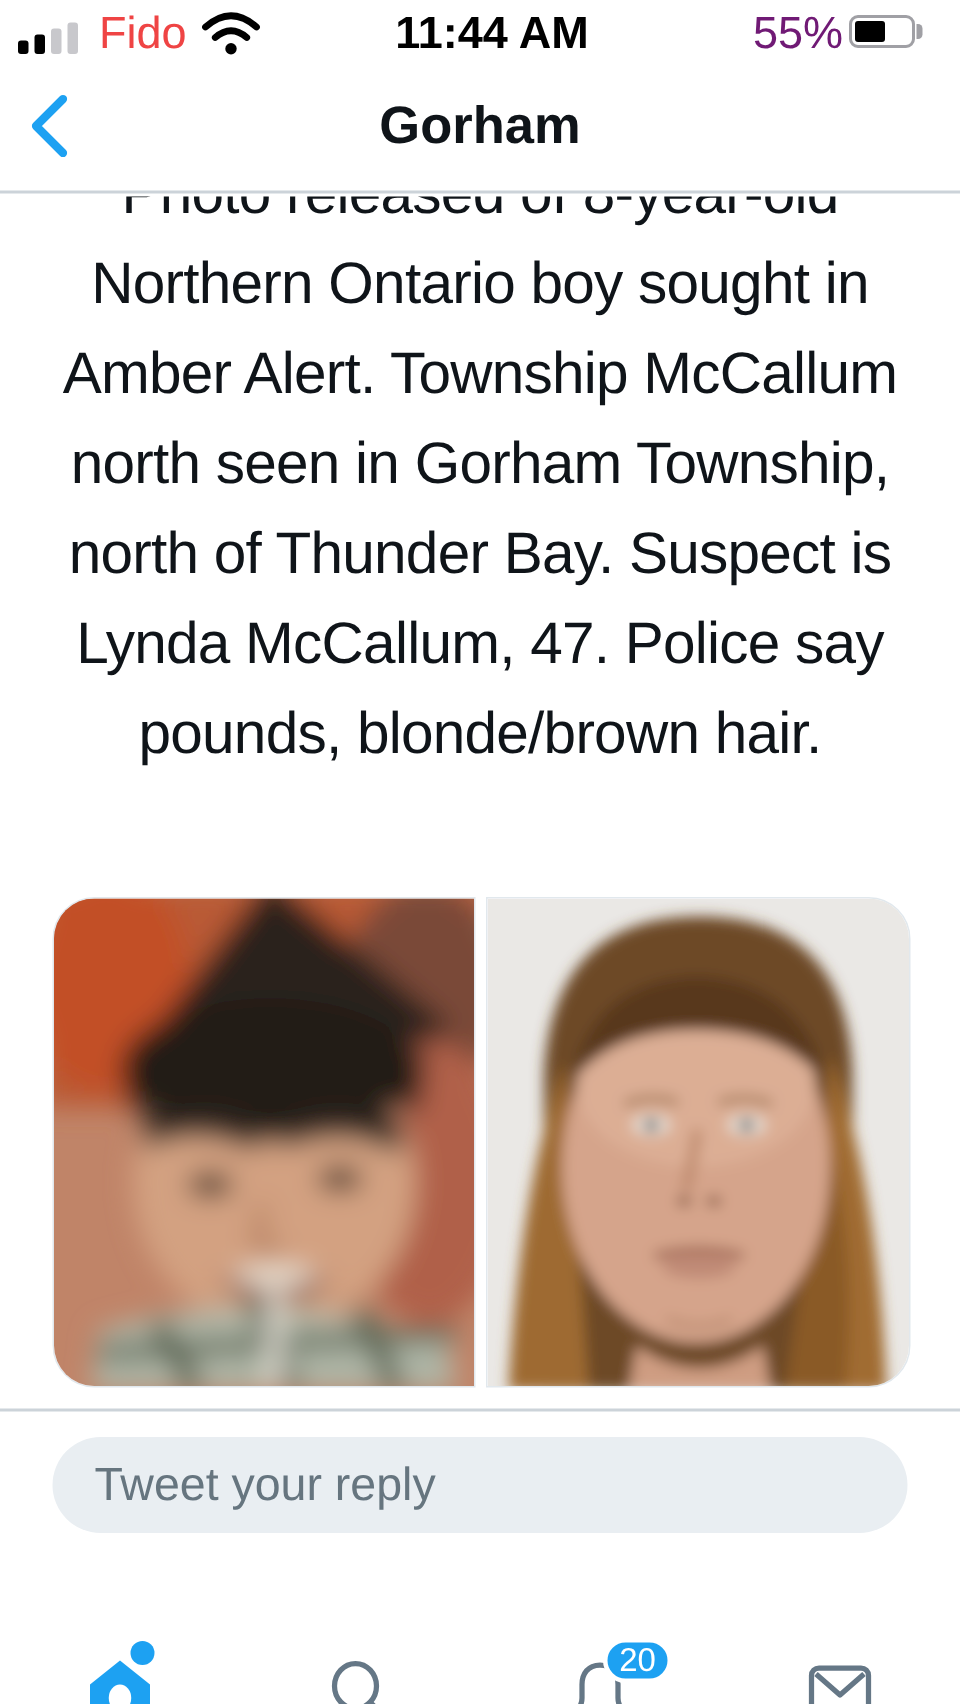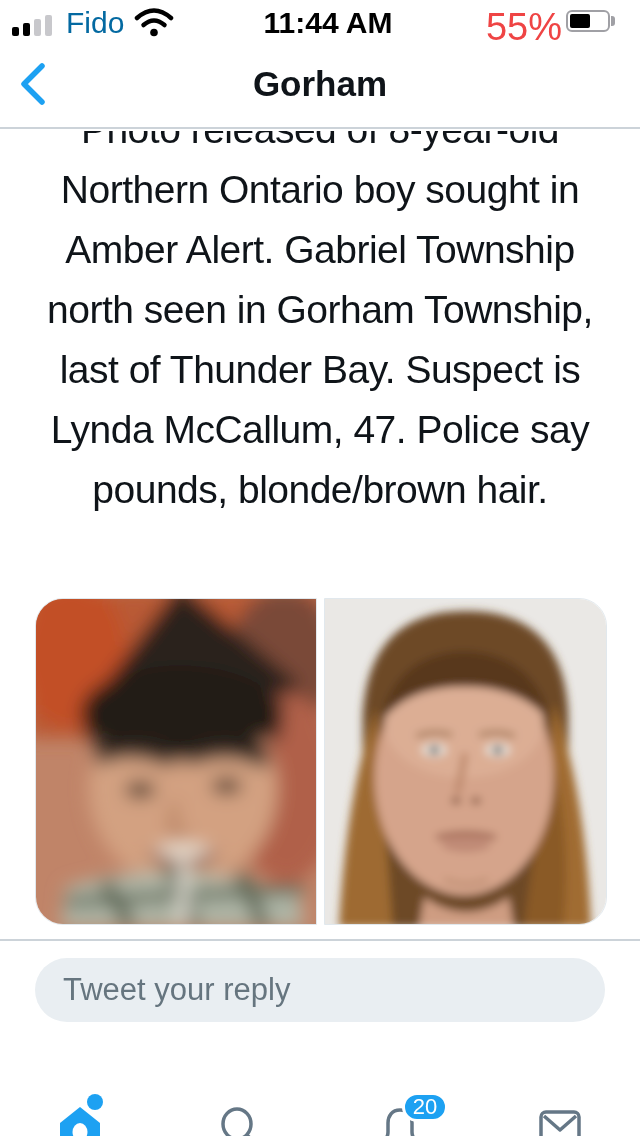--- a/index.html
+++ b/index.html
@@ -6,24 +6,24 @@
   html,body { width:640px; height:1136px; background:#fff; overflow:hidden;
     font-family:"Liberation Sans", sans-serif; }
   .screen { position:relative; width:640px; height:1136px; background:#fff; }
 
   
   .statusbar { position:absolute; top:0; left:0; width:640px; height:44px; }
   .signal { position:absolute; left:12px; top:14px; width:46px; height:22px; display:flex; align-items:flex-end; gap:4px; }
   .signal .bar { width:7px; border-radius:2px; }
   .bar1{height:9px;background:#000;} .bar2{height:13px;background:#000;}
   .bar3{height:17px;background:#c8c8cc;} .bar4{height:21px;background:#c8c8cc;}
-  .carrier { position:absolute; left:66px; top:6px; font-size:30px; color:#0369a1; }
+  .carrier { position:absolute; left:66px; top:6px; font-size:30px; color:#ef4444; }
   .wifi { position:absolute; left:134px; top:8px; }
   .clock { position:absolute; left:0; top:6px; width:640px; text-align:center; font-size:30px; font-weight:700; color:#000;padding-left:16px; }
-  .batt-pct { position:absolute; right:78px; top:6px; font-size:38px; color:#ef4444; }
+  .batt-pct { position:absolute; right:78px; top:6px; font-size:30px; color:#701a75; }
   .batt-body { position:absolute; right:30px; top:10px; width:44px; height:22px; border:2px solid #a0a0a5; border-radius:6px; padding:2px; }
   .batt-fill { height:100%; width:55%; background:#000; border-radius:2px; }
   .batt-nub { position:absolute; right:25px; top:16px; width:4px; height:10px; background:#a0a0a5; border-radius:0 3px 3px 0; }
 
   
   .navbar { position:absolute; top:44px; left:0; width:640px; height:85px; background:#fff; border-bottom:2px solid #ccd3d9; }
   .back-btn { position:absolute; left:18px; top:18px; width:44px; height:50px; cursor:pointer; }
   .nav-title { position:absolute; left:0; top:20px; width:640px; text-align:center; font-size:35px; font-weight:700; color:#0f1419; }
 
   
@@ -84,23 +84,23 @@
         <polyline points="24,4 6,22 24,40" fill="none" stroke="#1da1f2" stroke-width="5.5" stroke-linecap="round" stroke-linejoin="round"></polyline>
       </svg>
     </div>
     <div class="nav-title">Gorham</div>
   </div>
 
   <div class="content">
     <div class="tweet-text">
       <div class="line">Photo released of 8-year-old</div>
       <div class="line">Northern Ontario boy sought in</div>
-      <div class="line">Amber Alert. Gabriel Township</div>
+      <div class="line">Amber Alert. Township McCallum</div>
       <div class="line">north seen in Gorham Township,</div>
-      <div class="line">last of Thunder Bay. Suspect is</div>
+      <div class="line">north of Thunder Bay. Suspect is</div>
       <div class="line">Lynda McCallum, 47. Police say</div>
       <div class="line">pounds, blonde/brown hair.</div>
     </div>
 
     <div class="photos">
 
       <div class="photo photo-left">
         <svg viewBox="0 0 282 327" preserveAspectRatio="none">
           <defs>
               <filter id="b1" x="-20%" y="-20%" width="140%" height="140%">

